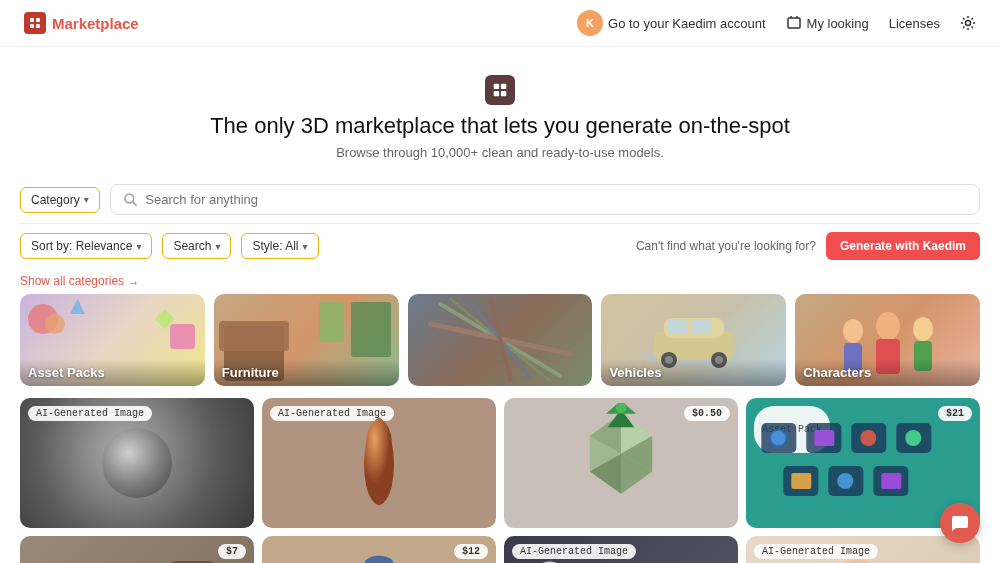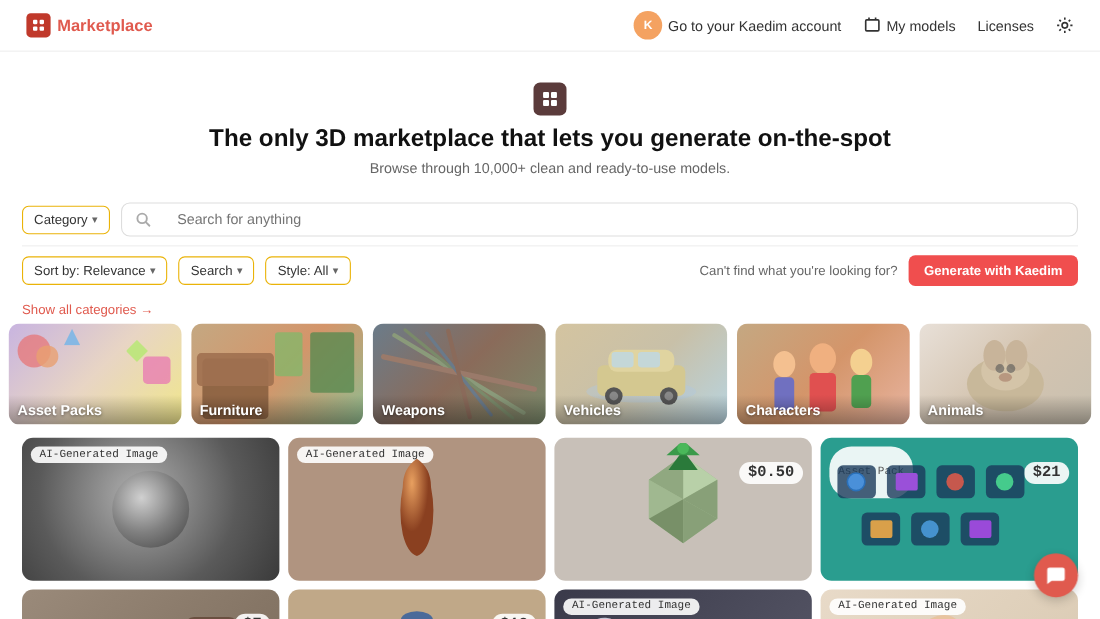--- a/index.html
+++ b/index.html
@@ -15,39 +15,39 @@
     .logo-icon svg { width: 14px; height: 14px; }
     .logo-text { font-size: 15px; font-weight: 600; color: #e05a4e; }
     .header-nav { display: flex; align-items: center; gap: 20px; }
     .header-nav-item { display: flex; align-items: center; gap: 5px; font-size: 13px; color: #333; cursor: pointer; }
     .header-nav-item svg { width: 16px; height: 16px; }
     .avatar-circle { width: 26px; height: 26px; border-radius: 50%; background: #f4a261; display: flex; align-items: center; justify-content: center; font-size: 11px; color: #fff; font-weight: bold; }
 
     
     .hero { text-align: center; padding: 28px 20px 16px; }
     .hero-icon { margin: 0 auto 8px; width: 30px; height: 30px; background: #5b3b3b; border-radius: 6px; display: flex; align-items: center; justify-content: center; }
-    .hero-title { font-size: 22px; font-weight: 700; color: #111; margin-bottom: 6px; }
+    .hero-title { font-size: 22px; font-weight: 400; color: #111; margin-bottom: 6px; }
     .hero-subtitle { font-size: 13px; color: #666; }
 
     
     .filters-row { display: flex; align-items: center; padding: 8px 20px; gap: 10px; }
     .filter-select { border: 1px solid #eab308; border-radius: 6px; padding: 5px 10px; font-size: 12px; color: #333; cursor: pointer; background: #fff; display: flex; align-items: center; gap: 4px; }
     .filter-select-arrow { font-size: 10px; color: #666; }
     .filters-spacer { flex: 1; }
     .cant-find { font-size: 12px; color: #666; }
     .generate-btn { background: #f04e4e; color: #fff; border: none; border-radius: 6px; padding: 7px 14px; font-size: 12px; font-weight: 600; cursor: pointer; white-space: nowrap; }
-    .search-box { display: flex; align-items: center; flex: 1; border: 1px solid #ddd; border-radius: 8px; padding: 7px 12px; gap: 24px; }
+    .search-box { display: flex; align-items: center; flex: 1; border: 1px solid #ddd; border-radius: 8px; padding: 7px 12px; gap: 8px; }
     .search-box input { border: none; outline: none; font-size: 13px; color: #999; width: 100%; }
 
     
     .categories-header { display: flex; justify-content: flex-start; padding: 6px 20px 6px; }
     .show-all-link { font-size: 12px; color: #e05a4e; cursor: pointer; display: flex; align-items: center; gap: 3px; }
 
     
-    .categories-grid { display: flex; gap: 9px; padding: 0 8px; overflow: hidden; }
+    .categories-grid { display: flex; gap: 9px; padding: 0 20px; overflow: hidden; }
     .category-card {
       flex: 1; border-radius: 10px; overflow: hidden; position: relative; cursor: pointer;
       height: 92px; min-width: 0;
     }
     .category-card-label {
       position: absolute; bottom: 0; left: 0; right: 0;
       padding: 6px 8px; color: #fff; font-size: 13px; font-weight: 700;
       text-shadow: 0 1px 3px rgba(0,0,0,0.5);
       background: linear-gradient(transparent, rgba(0,0,0,0.35));
     }
@@ -65,21 +65,21 @@
     .product-card {
       border-radius: 10px; overflow: hidden; position: relative; cursor: pointer;
       height: 130px; background: #f5f5f5; font-family: Liberation Mono, monospace;
     }
     .product-badge {
       position: absolute; top: 8px; left: 8px; background: rgba(255,255,255,0.9);
       border-radius: 20px; padding: 2px 8px; font-size: 10px; color: #333; font-weight: 500;
     }
     .product-price {
       position: absolute; top: 8px; right: 8px; background: rgba(255,255,255,0.9);
-      border-radius: 20px; padding: 2px 8px; font-size: 14px; color: #333; font-weight: 600; margin-top: 14px;
+      border-radius: 20px; padding: 2px 8px; font-size: 10px; color: #333; font-weight: 600;
     }
     .product-type-badge {
       position: absolute; top: 8px; left: 8px; background: rgba(255,255,255,0.9);
       border-radius: 20px; padding: 18px 8px; font-size: 10px; color: #555; font-weight: 500;
     }
 
     
     .prod-sphere { background: radial-gradient(circle at 45% 40%, #b0b0b0, #5a5a5a 60%, #3a3a3a); }
     .prod-tech { background: #2a9d8f; }
 
@@ -119,21 +119,21 @@
   <div class="header-nav">
     <div class="header-nav-item">
       <div class="avatar-circle">K</div>
       <span>Go to your Kaedim account</span>
     </div>
     <div class="header-nav-item">
       <svg viewBox="0 0 16 16" fill="none" stroke="#333" stroke-width="1.5">
           <rect x="2" y="3" width="12" height="10" rx="1"></rect>
           <path d="M5 3V1M11 3V1"></path>
         </svg>
-      <span>My models</span>
+      <span>My looking</span>
     </div>
     <div class="header-nav-item">
       <span>Licenses</span>
     </div>
     <div class="header-nav-item">
       <svg viewBox="0 0 16 16" fill="none" stroke="#333" stroke-width="1.5">
           <circle cx="8" cy="8" r="2.5"></circle>
           <path d="M8 1v2M8 13v2M1 8h2M13 8h2M3.05 3.05l1.41 1.41M11.54 11.54l1.41 1.41M3.05 12.95l1.41-1.41M11.54 4.46l1.41-1.41"></path>
         </svg>
     </div>
@@ -212,21 +212,20 @@
   </div>
 
   <div class="category-card cat-weapons">
     <svg style="position:absolute;top:0;left:0;width:100%;height:100%" viewBox="0 0 160 92">
       <line x1="20" y1="10" x2="140" y2="82" stroke="#8a9a7a" stroke-width="4" stroke-linecap="round"></line>
       <line x1="30" y1="5" x2="130" y2="87" stroke="#7a8a6a" stroke-width="3" stroke-linecap="round"></line>
       <line x1="10" y1="30" x2="150" y2="60" stroke="#9a7a6a" stroke-width="5" stroke-linecap="round"></line>
       <line x1="50" y1="8" x2="110" y2="84" stroke="#6a7a8a" stroke-width="3" stroke-linecap="round"></line>
       <line x1="70" y1="6" x2="90" y2="86" stroke="#8a6a5a" stroke-width="4" stroke-linecap="round"></line>
     </svg>
-    <div class="category-card-label">Weapons</div>
   </div>
 
   <div class="category-card cat-vehicles">
     <svg style="position:absolute;top:10px;left:50%;transform:translateX(-50%)" viewBox="0 0 110 70" width="110" height="70">
       <ellipse cx="55" cy="52" rx="50" ry="10" fill="#b0c8e0" opacity="0.4"></ellipse>
       <rect x="15" y="28" width="80" height="28" rx="6" fill="#d4c890"></rect>
       <rect x="25" y="14" width="60" height="20" rx="8" fill="#e0d4a0"></rect>
       <circle cx="30" cy="56" r="8" fill="#555"></circle>
       <circle cx="80" cy="56" r="8" fill="#555"></circle>
       <circle cx="30" cy="56" r="4" fill="#888"></circle>
@@ -243,32 +242,20 @@
       <ellipse cx="25" cy="30" rx="10" ry="12" fill="#f4c090"></ellipse>
       <rect x="16" y="42" width="18" height="30" rx="4" fill="#7070c0"></rect>
       <ellipse cx="60" cy="25" rx="12" ry="14" fill="#f0b080"></ellipse>
       <rect x="48" y="38" width="24" height="35" rx="4" fill="#e05050"></rect>
       <ellipse cx="95" cy="28" rx="10" ry="12" fill="#f4d090"></ellipse>
       <rect x="86" y="40" width="18" height="30" rx="4" fill="#50a050"></rect>
     </svg>
     <div class="category-card-label">Characters</div>
   </div>
 
-  <div class="category-card cat-animals">
-    <svg style="position:absolute;top:5px;left:50%;transform:translateX(-50%)" viewBox="0 0 130 75" width="130" height="75">
-      <ellipse cx="65" cy="50" rx="35" ry="25" fill="#c8b89a"></ellipse>
-      <ellipse cx="65" cy="38" rx="22" ry="18" fill="#d4c4a8"></ellipse>
-      <ellipse cx="55" cy="24" rx="10" ry="14" fill="#c8b49a"></ellipse>
-      <ellipse cx="75" cy="24" rx="10" ry="14" fill="#c8b49a"></ellipse>
-      <circle cx="60" cy="36" r="4" fill="#555" opacity="0.6"></circle>
-      <circle cx="70" cy="36" r="4" fill="#555" opacity="0.6"></circle>
-      <ellipse cx="65" cy="44" rx="6" ry="4" fill="#b89880"></ellipse>
-    </svg>
-    <div class="category-card-label">Animals</div>
-  </div>
 </div>
 
 <div class="products-grid">
 
   <div class="product-card prod-sphere">
     <div class="product-badge">AI-Generated Image</div>
     <div class="sphere-shape"></div>
   </div>
 
   <div class="product-card" style="background:#b09480">

